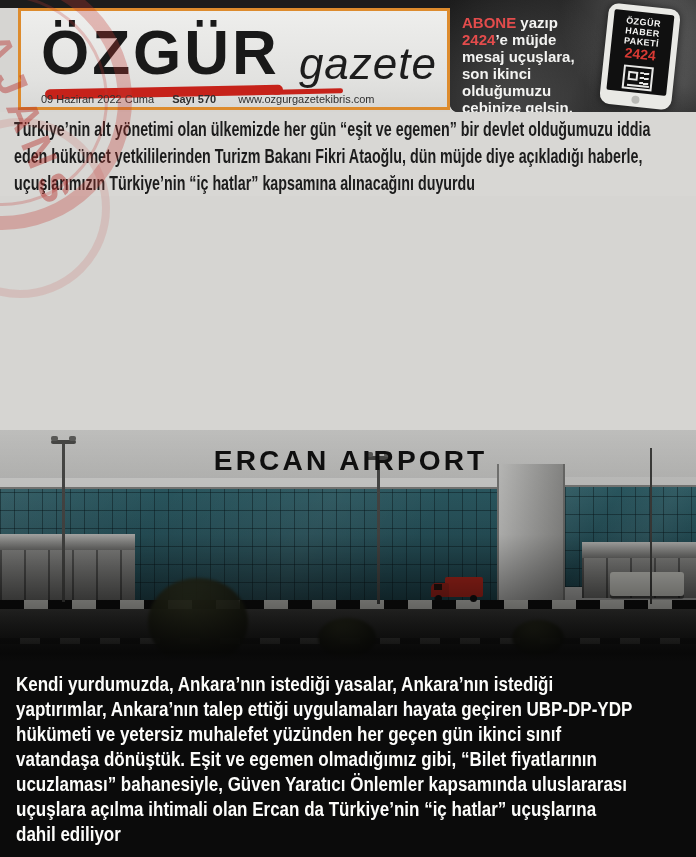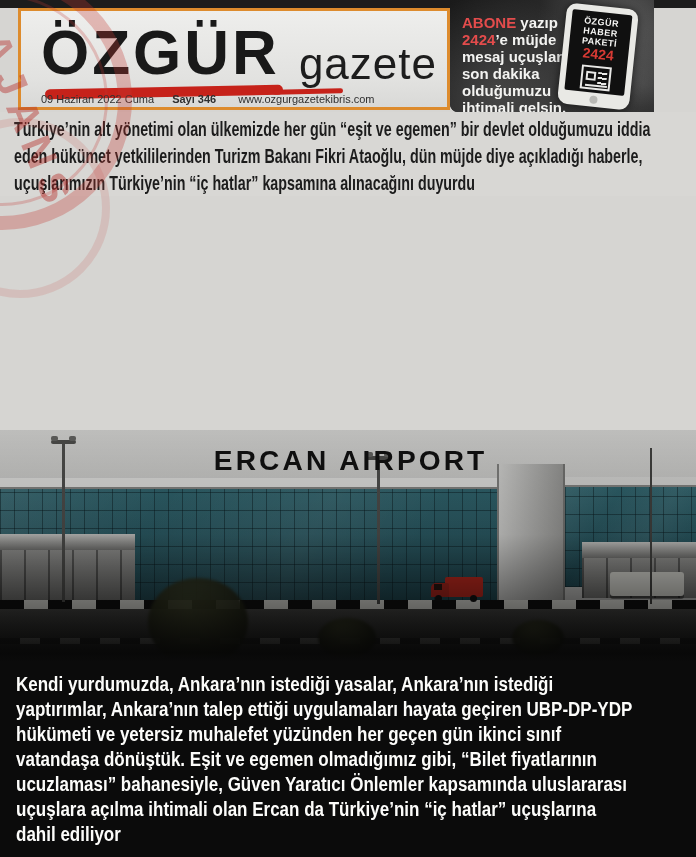--- a/index.html
+++ b/index.html
@@ -24,21 +24,21 @@
   .masthead-underline {
     position:absolute; left:24px; top:76px; width:238px; height:10px;
     background:#c6221a; border-radius:5px; transform:rotate(-1.1deg);
   }
   .masthead-underline-tail {
     position:absolute; left:252px; top:78px; width:70px; height:5px;
     background:#c6221a; border-radius:3px; transform:rotate(-1.5deg);
   }
   .masthead-sub {
     position:absolute; right:10px; top:28px;
-    font-size:44px; font-weight:400; color:#1d1d1d; letter-spacing:1px;
+    font-size:44px; font-weight:400; color:#1d1d1d; letter-spacing:1px;font-style:italic;
   }
   .masthead-meta {
     position:absolute; left:20px; bottom:2px; width:400px;
     font-size:11px; color:#2f2f2f; white-space:nowrap;
   }
   .masthead-meta .meta-issue { font-weight:bold; margin-left:18px; }
   .masthead-meta .meta-site { margin-left:22px; }
   
   .stamp { position:absolute; left:0; top:0; width:300px; height:300px; pointer-events:none; z-index:5; }
   .stamp-ring {
@@ -54,21 +54,21 @@
     border:8px solid rgba(200,90,85,.18); border-radius:50%;
   }
   .stamp-text {
     position:absolute; left:14px; top:26px;
     font-size:42px; font-weight:bold; letter-spacing:9px;
     color:rgba(180,40,35,.42);
     transform:rotate(68deg); transform-origin:left top;
   }
   
   .promo {
-    position:absolute; left:450px; top:0; width:204px; height:112px;
+    position:absolute; left:450px; top:0; width:246px; height:112px;
     background:#141414; border-radius:0 0 0 8px; overflow:hidden;padding-left:24px;
   }
   .promo-bg {
     position:absolute; inset:0;
     background:
       radial-gradient(circle at 22% 85%, rgba(255,255,255,.14), transparent 55%),
       radial-gradient(circle at 88% 15%, rgba(255,255,255,.20), transparent 45%),
       radial-gradient(circle at 95% 75%, rgba(255,255,255,.16), transparent 40%),
       linear-gradient(115deg, #1a1a1a 0%, #2e2e2e 55%, #1a1a1a 100%);
   }
@@ -179,40 +179,40 @@
 <div class="page">
 
   <div class="top-dark-strip"></div>
 
   <header class="masthead-box">
     <div class="masthead-title">ÖZGÜR</div>
     <div class="masthead-underline"></div>
     <div class="masthead-underline-tail"></div>
     <div class="masthead-sub">gazete</div>
     <div class="masthead-meta">
-      <span class="meta-date">09 Haziran 2022 Cuma</span><span class="meta-issue">Sayı 346</span><span class="meta-site">www.ozgurgazetekibris.com</span>
+      <span class="meta-date">09 Haziran 2022 Cuma</span><span class="meta-issue">Sayı 570</span><span class="meta-site">www.ozgurgazetekibris.com</span>
     </div>
   </header>
 
   <div class="stamp">
     <div class="stamp-ring"></div>
     <div class="stamp-ring-inner"></div>
     <div class="stamp-ring2"></div>
     <div class="stamp-text">AJANS</div>
   </div>
 
   <aside class="promo">
     <div class="promo-bg"></div>
     <div class="promo-textcol">
       <div class="promo-line"><span class="promo-red">ABONE</span><span> yazıp</span></div>
       <div class="promo-line"><span class="promo-red">2424</span><span>’e müjde</span></div>
       <div class="promo-line"><span>mesaj uçuşlara,</span></div>
-      <div class="promo-line"><span>son dakika</span></div>
+      <div class="promo-line"><span>son ikinci</span></div>
       <div class="promo-line"><span>olduğumuzu</span></div>
-      <div class="promo-line"><span>ihtimali gelsin.</span></div>
+      <div class="promo-line"><span>cebinize gelsin.</span></div>
     </div>
     <div class="phone">
       <div class="phone-screen">
         <div class="phone-brand">ÖZGÜR</div>
         <div class="phone-brand">HABER</div>
         <div class="phone-brand">PAKETİ</div>
         <div class="phone-number">2424</div>
         <div class="news-icon">
           <div class="ni-box"></div>
           <div class="ni-lines"></div>

